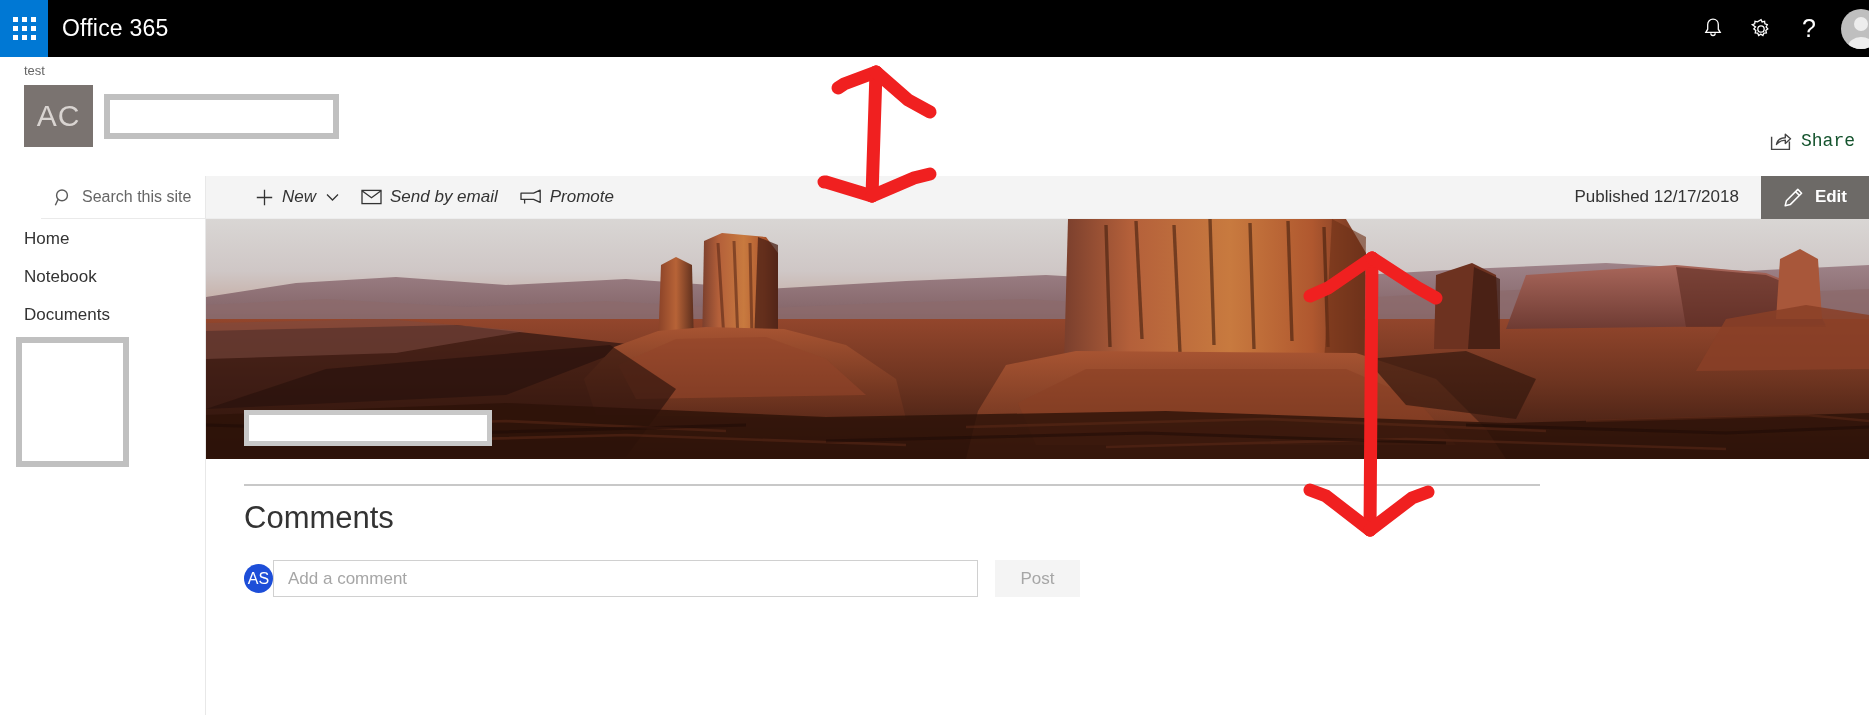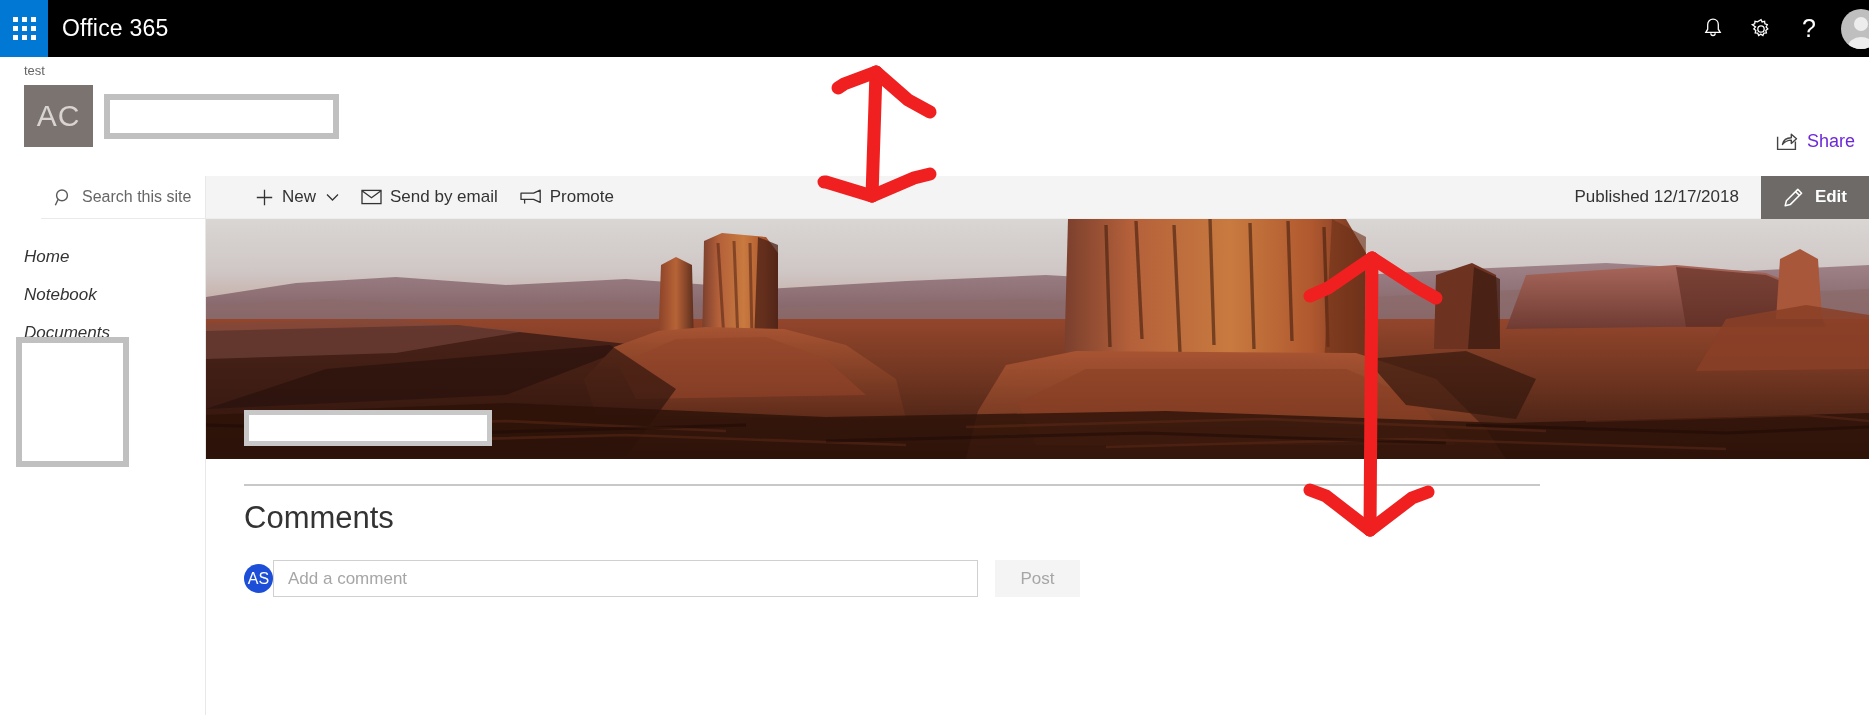--- a/index.html
+++ b/index.html
@@ -149,22 +149,23 @@
     letter-spacing: .2px;
   }
 
   .share-btn {
     position: absolute;
     right: 14px; top: 74px;
     display: flex;
     align-items: center;
     gap: 9px;
     font-size: 18px;
-    color: #6d28d9;
-    cursor: pointer;
+    color: #14532d;
+    cursor: pointer;
+    font-family: Liberation Mono, monospace;
   }
 
   
   .left-nav {
     position: absolute;
     top: 176px; left: 0;
     width: 206px;
     height: 539px;
     background: #ffffff;
     border-right: 1px solid #e8e8e8;
@@ -181,40 +182,39 @@
   .nav-search-icon { width: 28px; display: flex; align-items: center; justify-content: center; }
   .nav-search-text {
     font-size: 16px;
     color: #666666;
     margin-left: 5px;
   }
   .nav-list { padding-top: 10px; }
   .nav-item {
     height: 38px;
     display: flex;
-    align-items: flex-end;
+    align-items: flex-start;
     padding-left: 24px;
     font-size: 17px;
     color: #333333;
     cursor: pointer;
-    font-style: italic;
   }
 
   
   .command-bar {
     position: absolute;
     top: 176px; left: 206px;
     width: 1663px;
     height: 43px;
     background: #f4f4f4;
     display: flex;
     align-items: center;
     border-bottom: 1px solid #ededed;
   }
-  .cmd-items { display: flex; align-items: center; padding-left: 40px; gap: 4px; }
+  .cmd-items { display: flex; align-items: center; padding-left: 40px; gap: 4px; font-style: italic; }
   .cmd-btn {
     display: flex;
     align-items: center;
     gap: 8px;
     height: 43px;
     padding: 0 9px;
     font-size: 17px;
     color: #333333;
     cursor: pointer;
     white-space: nowrap;

